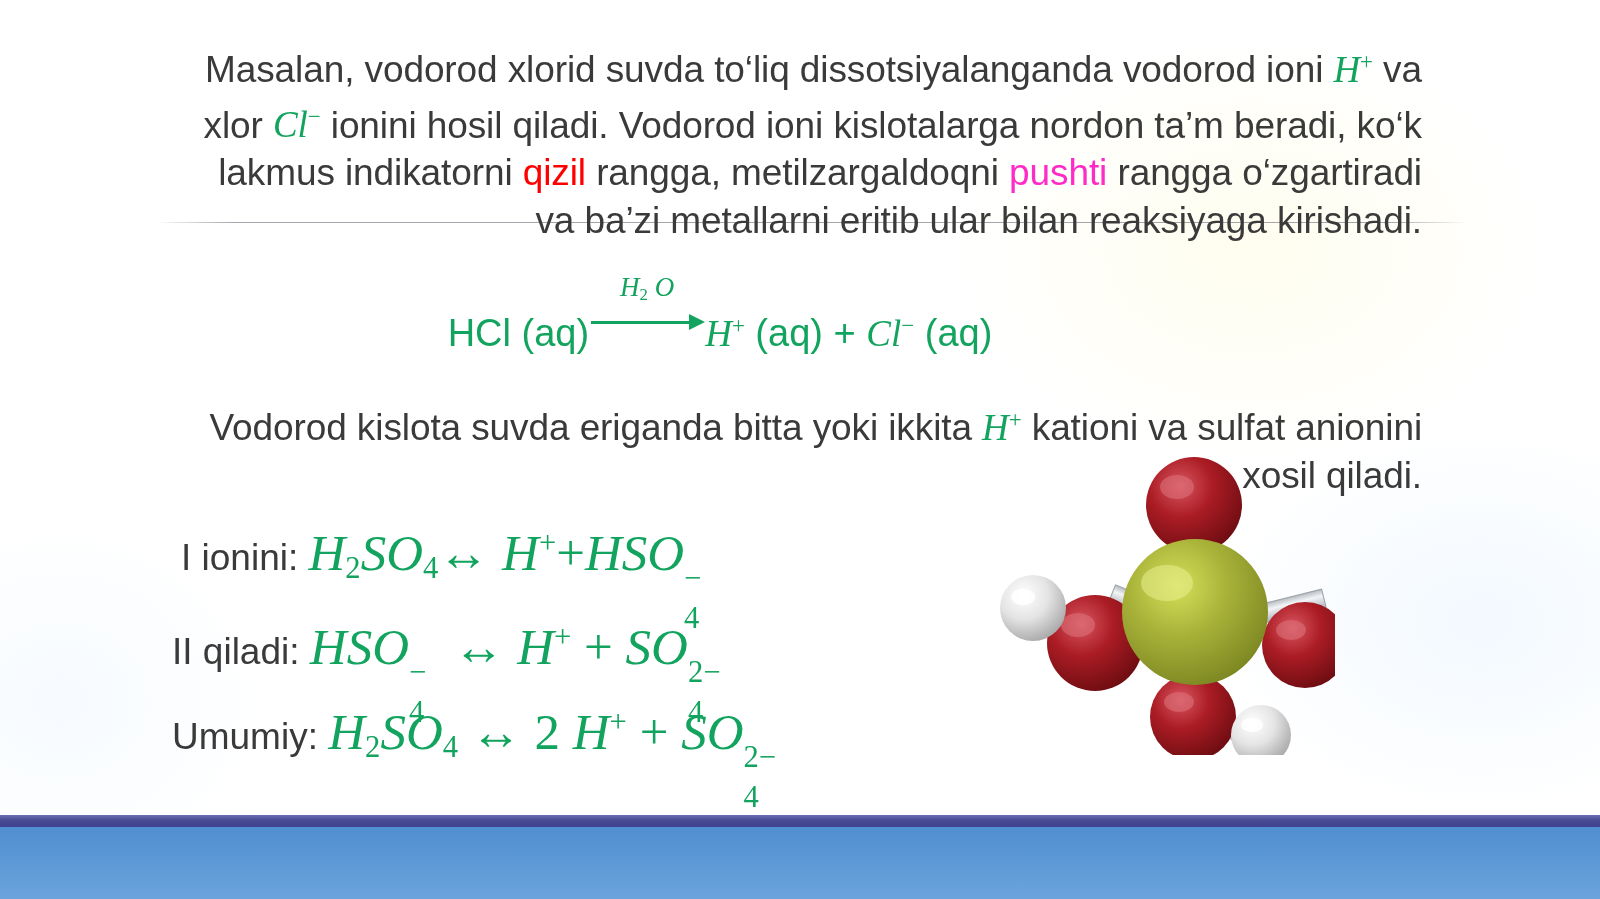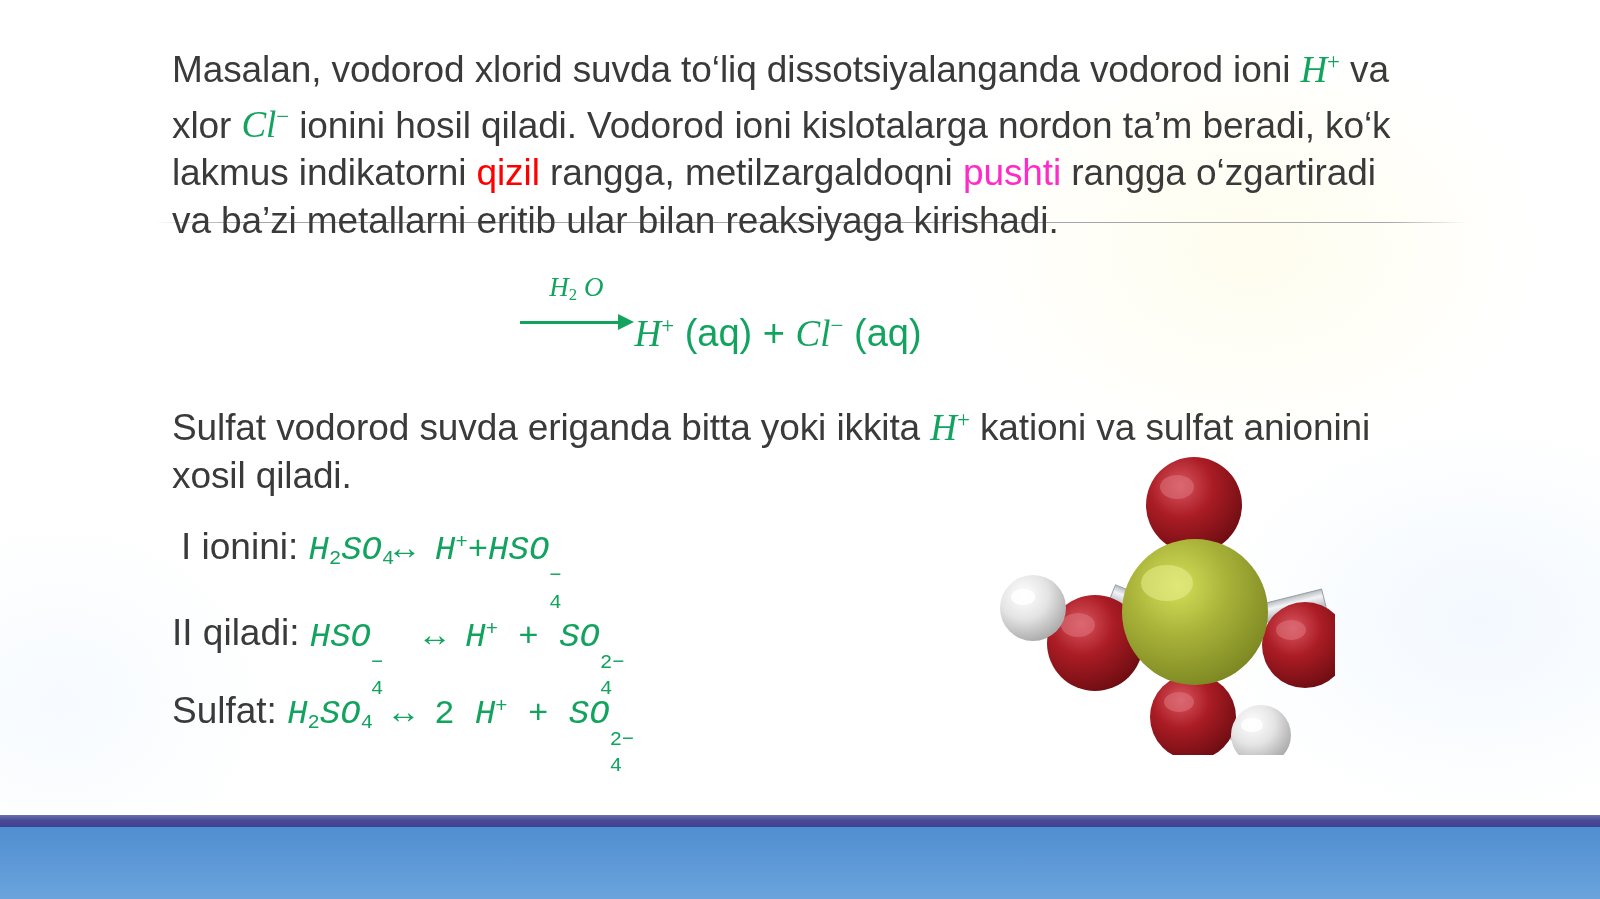--- a/index.html
+++ b/index.html
@@ -62,20 +62,21 @@
     left: 172px;
     top: 38px;
     width: 1250px;
   }
   .para {
     color: #3a3a3a;
     font-size: 37px;
     line-height: 48px;
     letter-spacing: -0.1px;
     font-weight: 400;
+    text-align: right;
   }
 
   .chem {
     color: #12a45e;
     font-family: "Liberation Serif", serif;
     font-style: italic;
     font-size: 37px;
   }
   .chem sup {
     font-size: 0.62em;
@@ -160,23 +161,23 @@
   }
   .step-line {
     color: #3a3a3a;
     font-size: 37px;
     line-height: 70px;
     white-space: nowrap;
   }
   .step-label { color: #3a3a3a; }
   .step-eq {
     color: #12a45e;
-    font-family: Liberation Mono, monospace;
+    font-family: Liberation Serif, serif;
     font-style: italic;
-    font-size: 34px;
+    font-size: 51px;
   }
   .step-eq sup {
     font-size: 0.60em;
     vertical-align: 0.55em;
     font-style: normal;
   }
   .step-eq sub {
     font-size: 0.60em;
     vertical-align: -0.25em;
     font-style: normal;
@@ -221,47 +222,47 @@
 
   <div id="slide-rule"></div>
 
   <div id="content">
     <div class="para">
       <span>Masalan, vodorod xlorid suvda to‘liq dissotsiyalanganda vodorod ioni </span><span class="chem"><span>H</span><sup>+</sup></span><span> va xlor </span><span class="chem"><span>Cl</span><sup>−</sup></span><span> ionini hosil qiladi. Vodorod ioni kislotalarga nordon ta’m beradi, ko‘k lakmus indikatorni </span><span class="hl-red">qizil</span><span> rangga, metilzargaldoqni </span><span class="hl-pink">pushti</span><span> rangga o‘zgartiradi va ba’zi metallarni eritib ular bilan reaksiyaga kirishadi.</span>
     </div>
   </div>
 
   <div id="equation-hcl">
-    <span class="arrow-group">
+    <span class="plain">HCl (aq)</span><span class="arrow-group">
       <span class="arrow-label"><span>H</span><sub>2</sub>&nbsp;<span>O</span></span>
       <span class="arrow-shaft"></span>
       <span class="arrow-head"></span>
     </span><span class="chem"><span>H</span><sup>+</sup></span><span class="plain"> (aq) + </span><span class="chem"><span>Cl</span><sup>−</sup></span><span class="plain"> (aq)</span>
   </div>
 
   <div id="sulfate-para">
     <div class="para">
-      <span>Sulfat vodorod suvda eriganda bitta yoki ikkita </span><span class="chem"><span>H</span><sup>+</sup></span><span> kationi va sulfat anionini xosil qiladi.</span>
+      <span>Vodorod kislota suvda eriganda bitta yoki ikkita </span><span class="chem"><span>H</span><sup>+</sup></span><span> kationi va sulfat anionini xosil qiladi.</span>
     </div>
   </div>
 
   <div id="steps">
 
     <div class="step-line step-indent">
       <span class="step-label">I ionini:</span>
       <span class="step-eq"><span>H</span><sub>2</sub><span>SO</span><sub>4</sub><span class="op">↔</span>&nbsp;<span>H</span><sup>+</sup><span class="op">+</span><span>HSO</span><span class="supsub"><span class="s-up">−</span><span class="s-dn">4</span></span></span>
     </div>
 
     <div class="step-line">
       <span class="step-label">II qiladi:</span>
       <span class="step-eq"><span>HSO</span><span class="supsub"><span class="s-up">−</span><span class="s-dn">4</span></span>&nbsp;&nbsp;<span class="op">↔</span>&nbsp;<span>H</span><sup>+</sup>&nbsp;<span class="op">+</span>&nbsp;<span>SO</span><span class="supsub"><span class="s-up">2−</span><span class="s-dn">4</span></span></span>
     </div>
 
     <div class="step-line">
-      <span class="step-label">Sulfat:</span>
+      <span class="step-label">Umumiy:</span>
       <span class="step-eq"><span>H</span><sub>2</sub><span>SO</span><sub>4</sub>&nbsp;<span class="op">↔</span>&nbsp;<span class="op">2</span>&nbsp;<span>H</span><sup>+</sup>&nbsp;<span class="op">+</span>&nbsp;<span>SO</span><span class="supsub"><span class="s-up">2−</span><span class="s-dn">4</span></span></span>
     </div>
 
   </div>
 
   <div id="molecule">
     <svg width="380" height="300" viewBox="0 0 380 300" xmlns="http://www.w3.org/2000/svg">
       <defs>
         <radialGradient id="gS" cx="38%" cy="32%" r="72%">
           <stop offset="0%" stop-color="#d6e05a"></stop>

